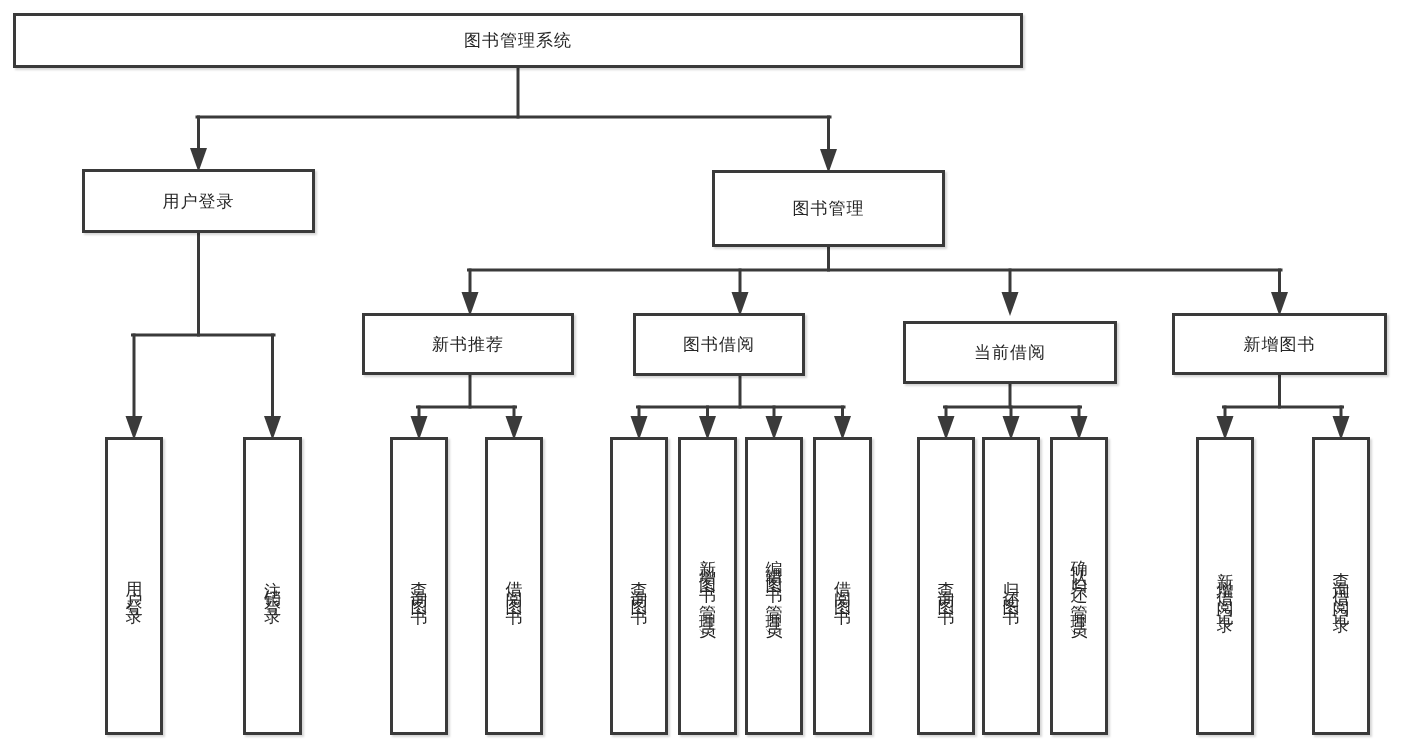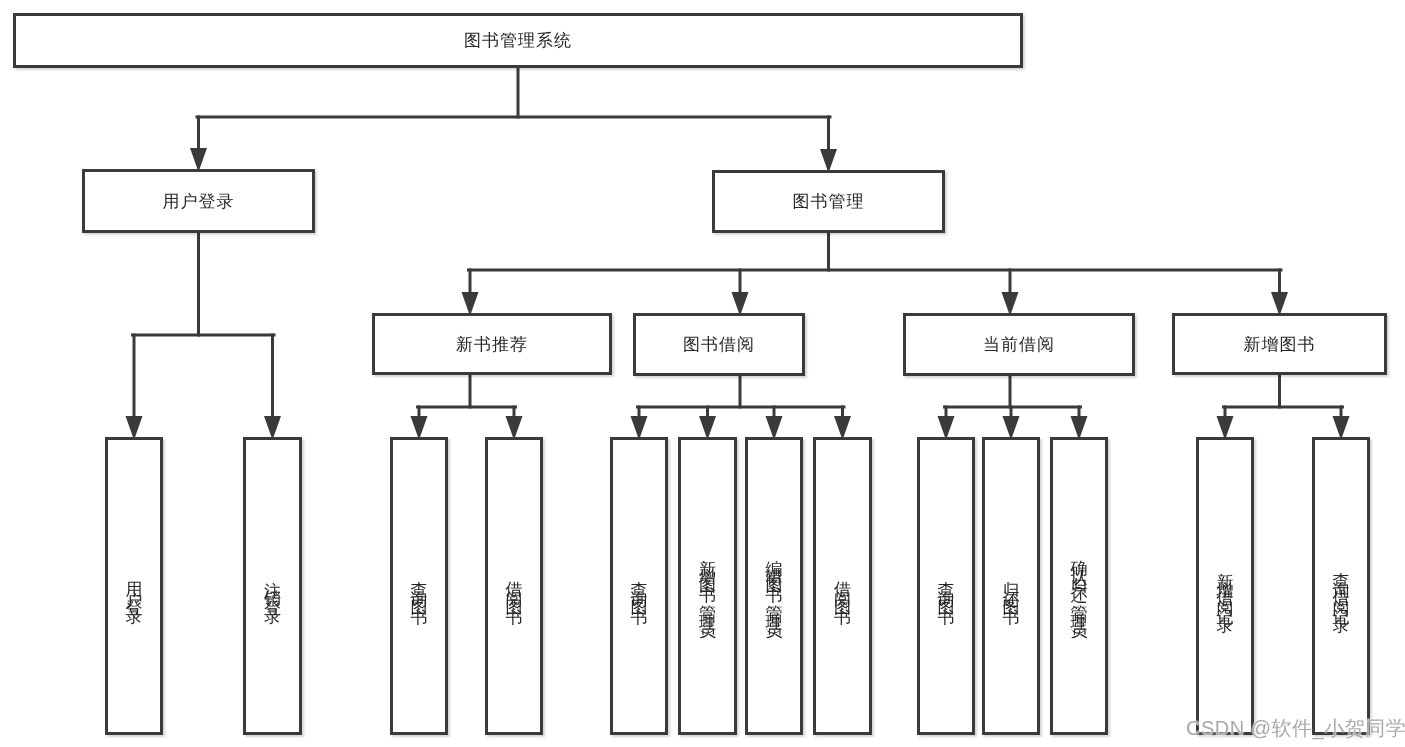--- a/index.html
+++ b/index.html
@@ -84,30 +84,30 @@
       <line x1="1341" y1="407" x2="1341" y2="417" stroke="#3a3a3a" stroke-width="3" stroke-linecap="square"></line>
       <polygon points="1341,440 1332.5,416 1349.5,416" fill="#3a3a3a"></polygon>
     </svg>
   <div id="nodes">
       <div class="node" style="left: 13px; top: 13px; width: 1010px; height: 55px;">
         <span>图书管理系统</span>
       </div>
       <div class="node" style="left: 82px; top: 169px; width: 233px; height: 64px;">
         <span>用户登录</span>
       </div>
-      <div class="node" style="left: 712px; top: 170px; width: 233px; height: 63px;">
+      <div class="node" style="left: 712px; top: 170px; width: 233px; height: 77px;">
         <span>图书管理</span>
       </div>
-      <div class="node" style="left: 372px; top: 313px; width: 240px; height: 62px;">
+      <div class="node" style="left: 362px; top: 313px; width: 212px; height: 62px;">
         <span>新书推荐</span>
       </div>
       <div class="node" style="left: 633px; top: 313px; width: 172px; height: 63px;">
         <span>图书借阅</span>
       </div>
-      <div class="node" style="left: 903px; top: 313px; width: 232px; height: 63px;">
+      <div class="node" style="left: 903px; top: 321px; width: 214px; height: 63px;">
         <span>当前借阅</span>
       </div>
       <div class="node" style="left: 1172px; top: 313px; width: 215px; height: 62px;">
         <span>新增图书</span>
       </div>
       <div class="node vertical" style="left: 105px; top: 437px; width: 58px; height: 298px;">
         <span>用户登录</span>
       </div>
       <div class="node vertical" style="left: 243px; top: 437px; width: 59px; height: 298px;">
         <span>注销登录</span>
@@ -139,14 +139,13 @@
       <div class="node vertical" style="left: 1050px; top: 437px; width: 58px; height: 298px;">
         <span>确认归还（管理员）</span>
       </div>
       <div class="node vertical" style="left: 1196px; top: 437px; width: 58px; height: 298px;">
         <span>新增借阅记录</span>
       </div>
       <div class="node vertical" style="left: 1312px; top: 437px; width: 58px; height: 298px;">
         <span>查询借阅记录</span>
       </div>
     </div>
-  <div class="watermark">CSDN @软件_小贺同学</div>
 </div>
 
 </body></html>

